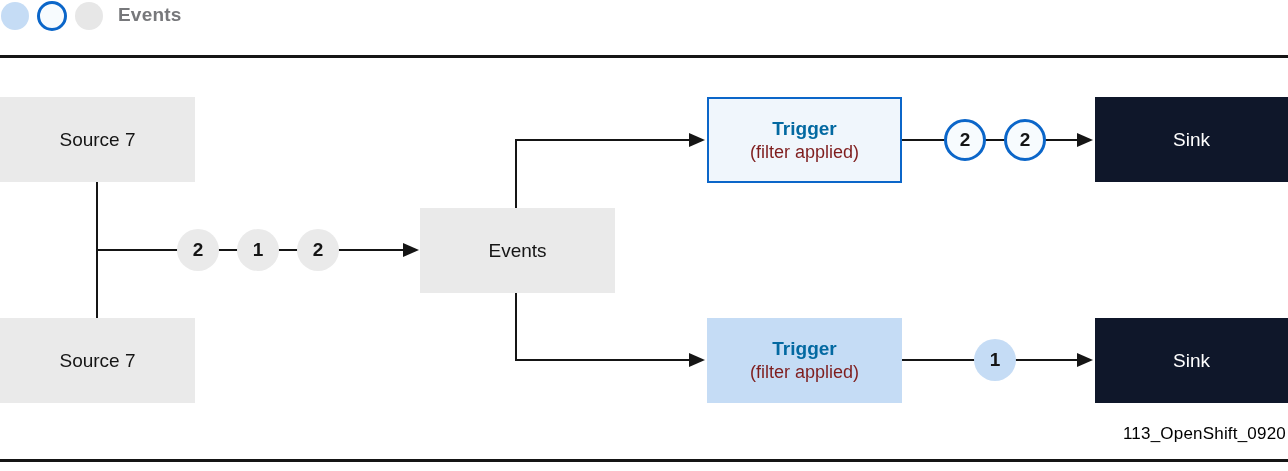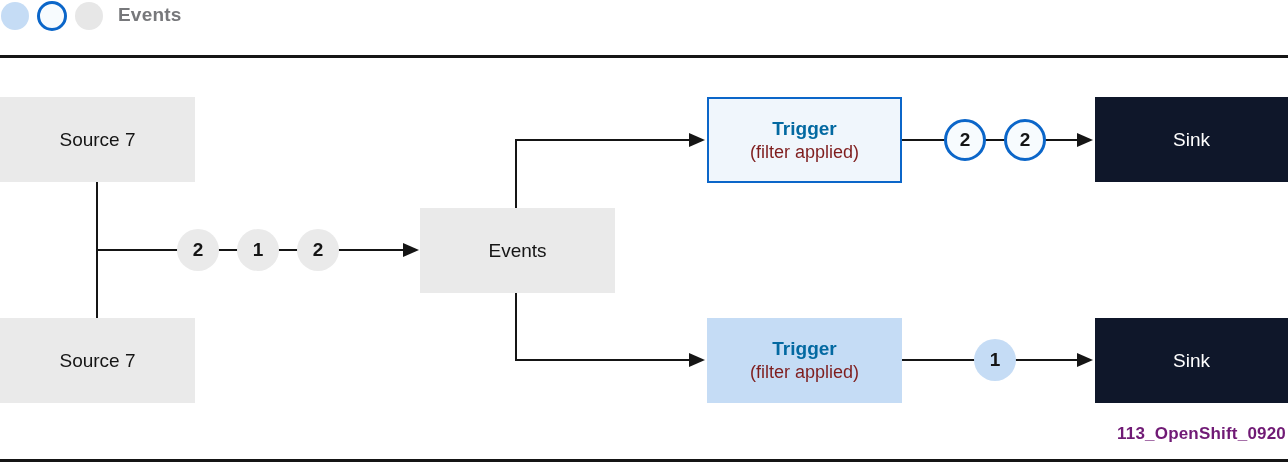--- a/index.html
+++ b/index.html
@@ -56,21 +56,21 @@
   .badge-blue{background:#c5dcf5;}
   .b-src1{left:177px;top:229px;}
   .b-src2{left:237px;top:229px;}
   .b-src3{left:297px;top:229px;}
   .b-t1a{left:944px;top:119px;}
   .b-t1b{left:1004px;top:119px;}
   .b-t2a{left:974px;top:339px;}
 
   .figure-id{
     position:absolute;right:2px;top:424px;
-    font-size:17px;color:#701a75;font-weight:700;letter-spacing:.2px;text-align:center;
+    font-size:17px;color:#000000;font-weight:400;letter-spacing:.2px;text-align:center;
   }
 </style>
 </head>
 <body>
 
 <div class="canvas">
 
   <span class="legend-circle lc1"></span>
   <span class="legend-circle lc2"></span>
   <span class="legend-circle lc3"></span>

